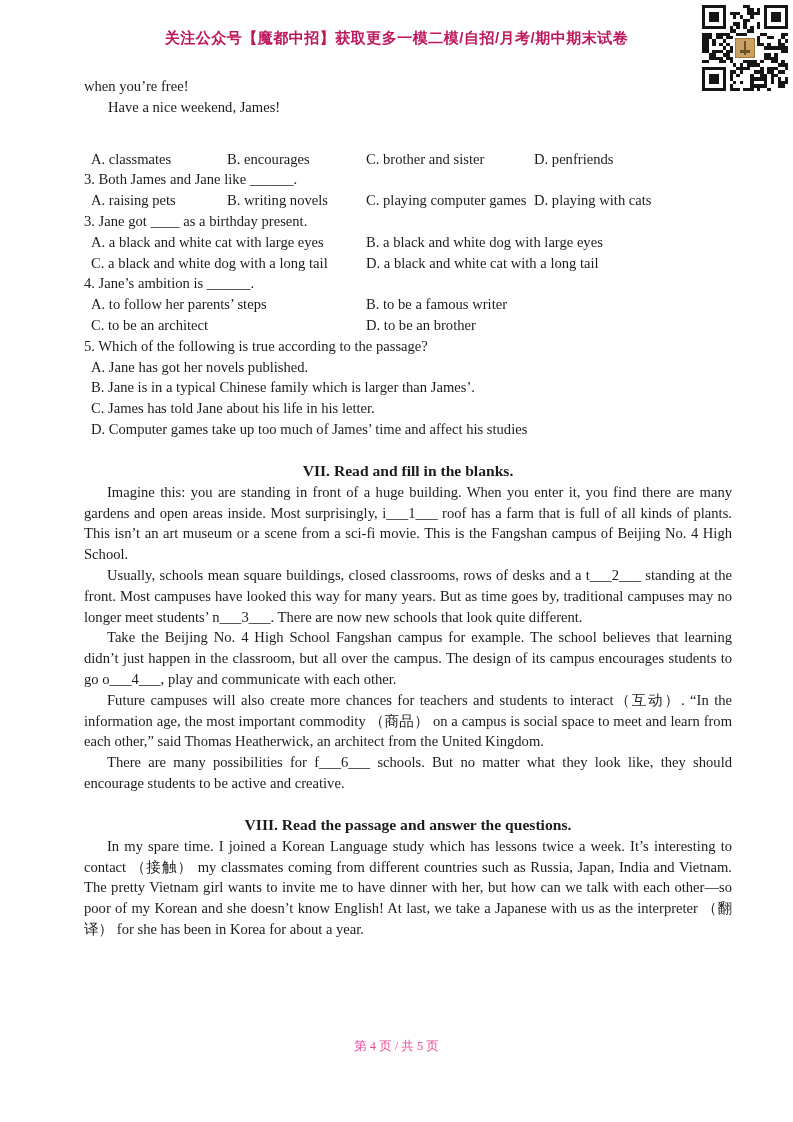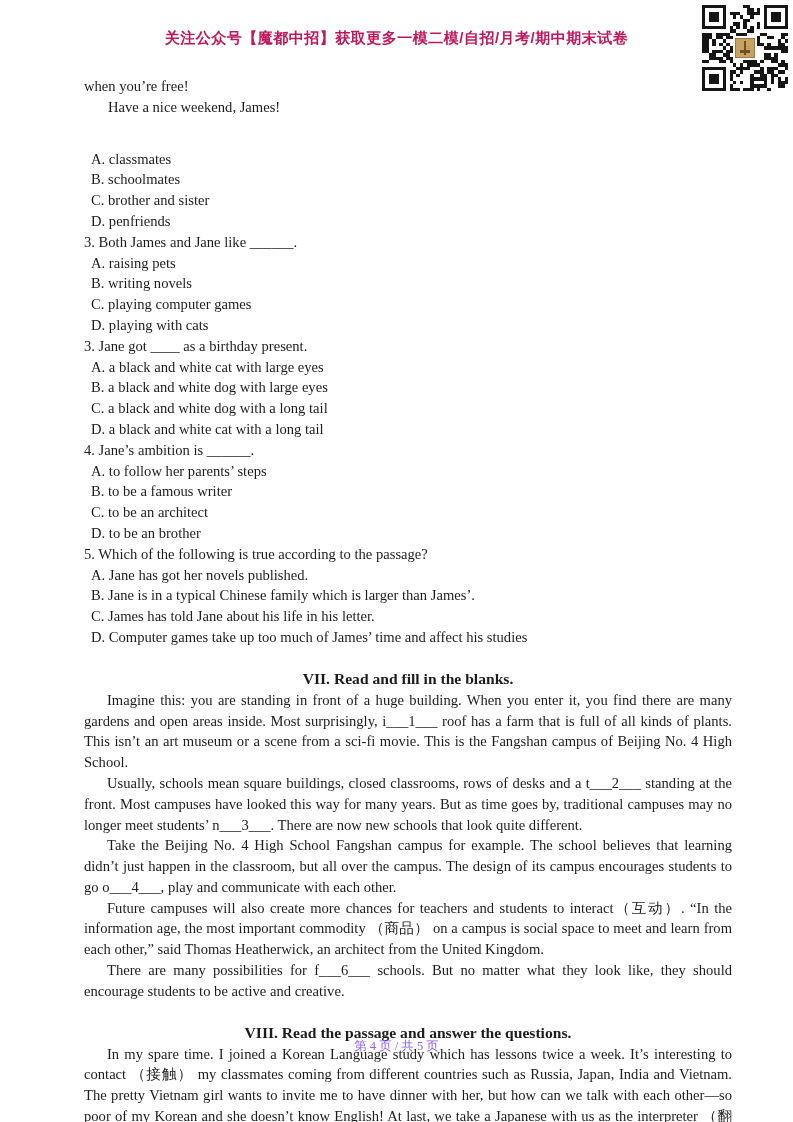--- a/index.html
+++ b/index.html
@@ -29,21 +29,21 @@
     position:absolute;
     left:84px;top:76px;
     width:648px;
     font-size:14.6px;
     line-height:20.8px;
   }
   .line{white-space:pre;}
   .indent1{padding-left:24px;}
   .qblock{margin-top:31px;}
   .q{padding-left:0;}
-  .opt-row{display:flex;padding-left:7px;flex-direction:column;}
+  .opt-row{display:flex;padding-left:7px;}
   .opt-row.cols4 .c1{width:136px;flex:0 0 auto;}
   .opt-row.cols4 .c2{width:139px;flex:0 0 auto;}
   .opt-row.cols4 .c3{width:168px;flex:0 0 auto;}
   .opt-row.cols4 .c4{flex:1 1 auto;}
   .opt-row.cols2 .c1{width:275px;flex:0 0 auto;}
   .opt-row.cols2 .c2{flex:1 1 auto;}
   .opt-line{padding-left:7px;}
   .sec-heading{
     font-weight:bold;
     font-size:15.6px;
@@ -54,21 +54,21 @@
   .para{
     margin:0;
     text-align:justify;
     text-indent:23px;
   }
   .footer{
     position:absolute;
     top:1038px;left:0;right:0;
     text-align:center;
     font-size:12.5px;
-    color:#8b5cf6;
+    color:#ec4899;
     font-family:"Liberation Serif", serif;
   }
 </style>
 </head>
 <body>
 
 <div class="page">
 
   <div class="promo" style="color: #be185d;">关注公众号【魔都中招】获取更多一模二模/自招/月考/期中期末试卷</div>
 
@@ -372,21 +372,21 @@
 
   <div class="content">
 
     <div class="line">when you’re free!</div>
     <div class="line indent1">Have a nice weekend, James!</div>
 
     <div class="qblock">
 
       <div class="opt-row cols4">
         <span class="c1">A. classmates</span>
-        <span class="c2">B. schoolmates</span>
+        <span class="c2">B. encourages</span>
         <span class="c3">C. brother and sister</span>
         <span class="c4">D. penfriends</span>
       </div>
 
       <div class="q">3. Both James and Jane like ______.</div>
       <div class="opt-row cols4">
         <span class="c1">A. raising pets</span>
         <span class="c2">B. writing novels</span>
         <span class="c3">C. playing computer games</span>
         <span class="c4">D. playing with cats</span>

